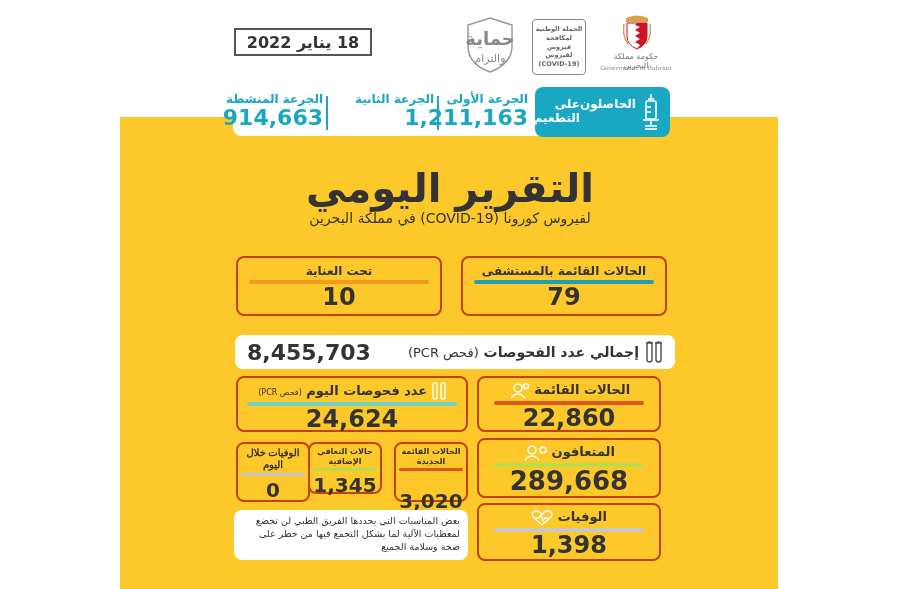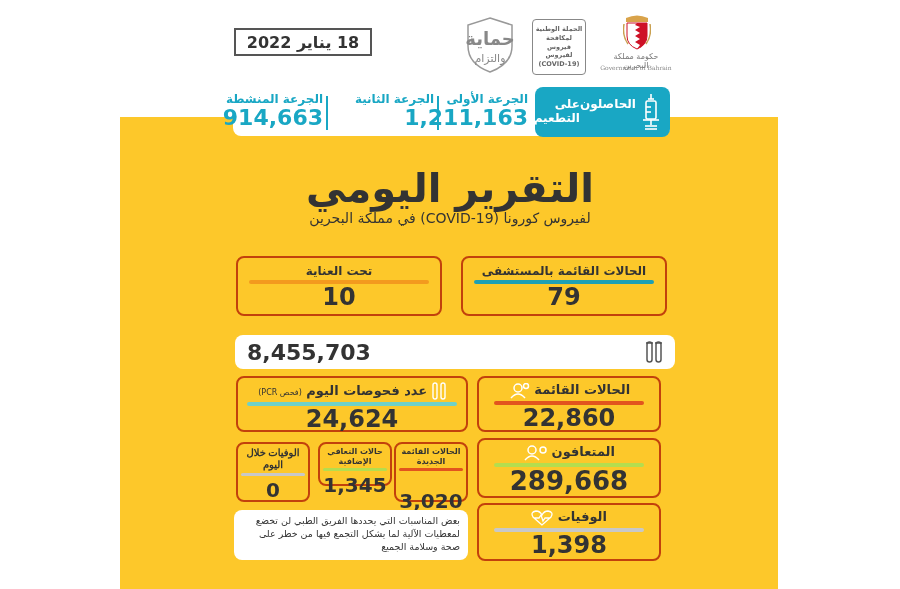--- a/index.html
+++ b/index.html
@@ -136,20 +136,21 @@
 
 <div class="total-box">
   <svg class="icon-inline" width="18" height="24" viewBox="0 0 18 24">
     <g fill="none" stroke="#555" stroke-width="1.5">
       <rect x="2" y="2" width="5" height="20" rx="2.5"></rect>
       <rect x="11" y="2" width="5" height="20" rx="2.5"></rect>
       <line x1="1" y1="3" x2="8" y2="3"></line>
         <line x1="10" y1="3" x2="17" y2="3"></line>
     </g>
   </svg>
+  <span class="lbl"><span>إجمالي عدد الفحوصات</span> <small>(فحص PCR)</small></span>
   <span class="val">8,455,703</span>
 </div>
 
 <div class="card" style="left: 477px; top: 376px; width: 184px; height: 56px;">
   <div class="lbl" style="margin-top:4px; font-size:13px;">
     <span>الحالات القائمة</span>
     <svg class="icon-inline" width="22" height="16" viewBox="0 0 22 16">
         <g fill="none" stroke="#fff" stroke-width="1.5">
           <circle cx="10" cy="5" r="4"></circle>
           <path d="M3 15 Q10 7 17 15"></path>
@@ -203,21 +204,21 @@
 </div>
 
 <div class="card" style="left: 394px; top: 442px; width: 74px; height: 60px;">
   <div class="lbl" style="font-size:8px; line-height:1.2; margin-top:3px;">
     <div>الحالات القائمة</div>
     <div>الجديدة</div>
   </div>
   <div class="line" style="width:64px; height:3px; background:#e2541e;"></div>
   <div class="val" style="font-size:20px; line-height:1.2; margin-top:18px;">3,020</div>
 </div>
-<div class="card" style="left: 318px; top: 442px; width: 74px; height: 44px;">
+<div class="card" style="left: 308px; top: 442px; width: 74px; height: 52px;">
   <div class="lbl" style="font-size:8px; line-height:1.2; margin-top:3px;">
     <div>حالات التعافي</div>
     <div>الإضافية</div>
   </div>
   <div class="line" style="width:64px; height:3px; background:#b5dd4e;"></div>
   <div class="val" style="font-size:20px; line-height:1.2; margin-top:2px;">1,345</div>
 </div>
 <div class="card" style="left: 236px; top: 442px; width: 74px; height: 60px;">
   <div class="lbl" style="font-size:10px; line-height:1.2; margin-top:3px;font-family:Liberation Serif, serif;">
     <div>الوفيات خلال</div>

